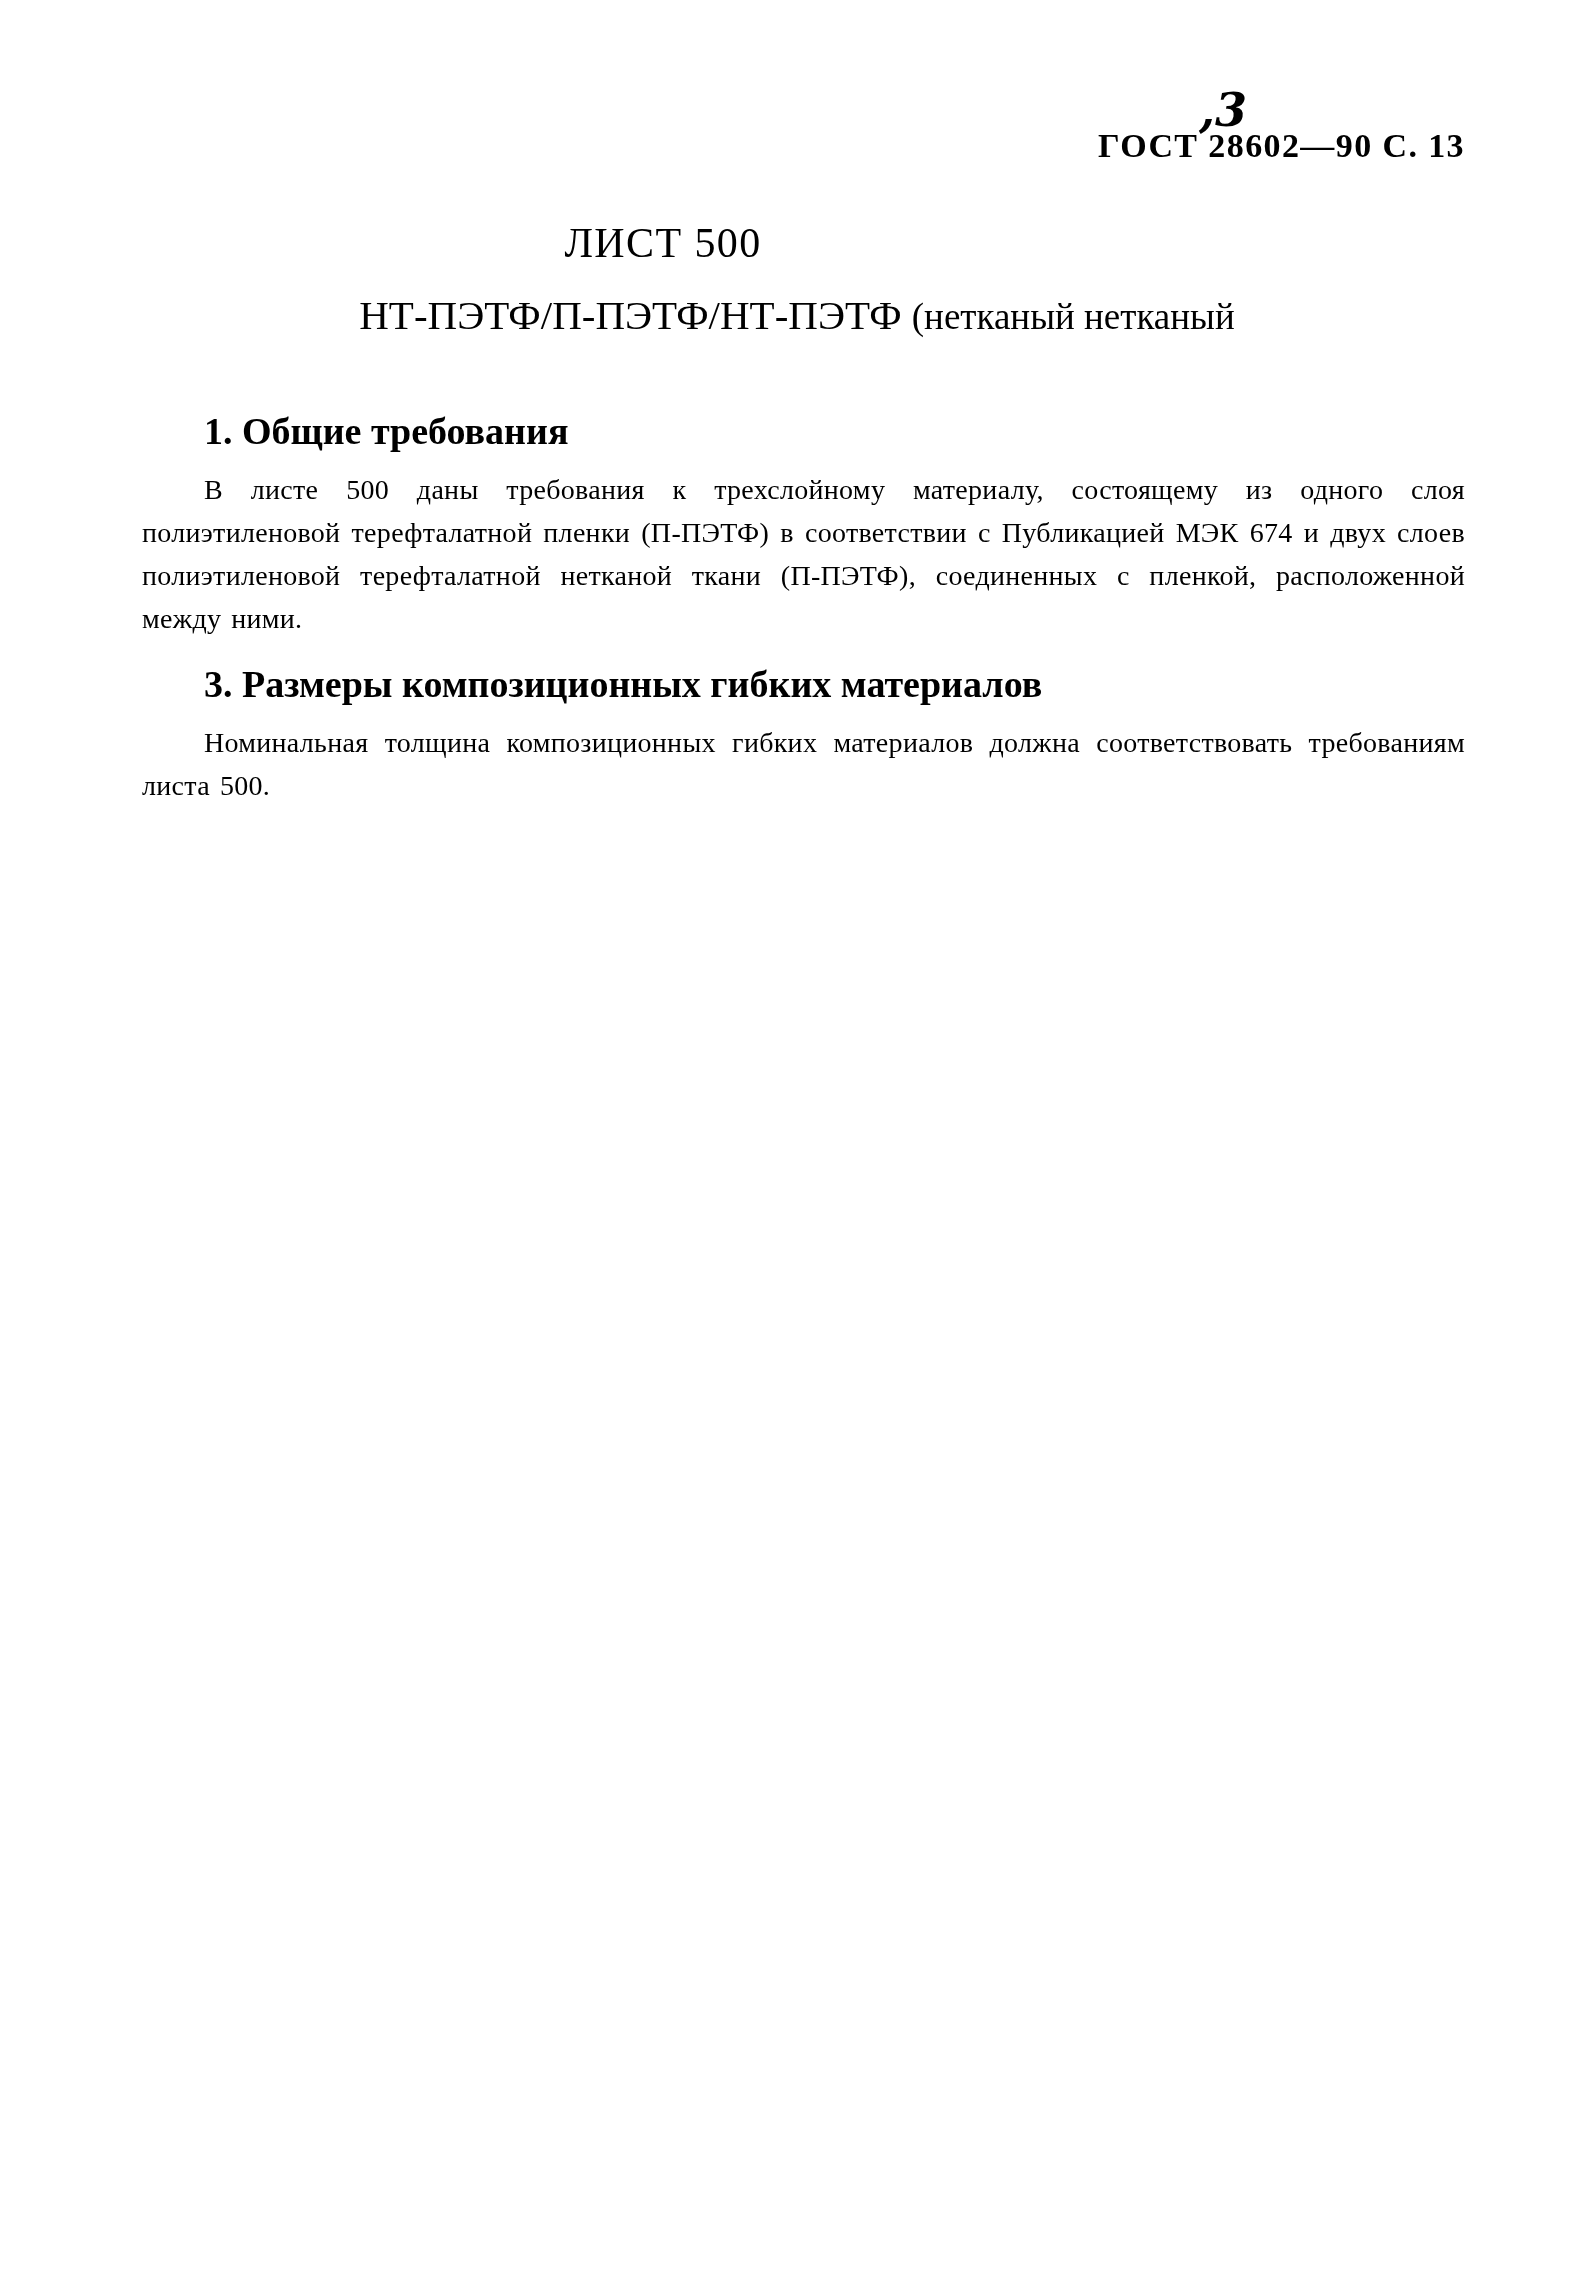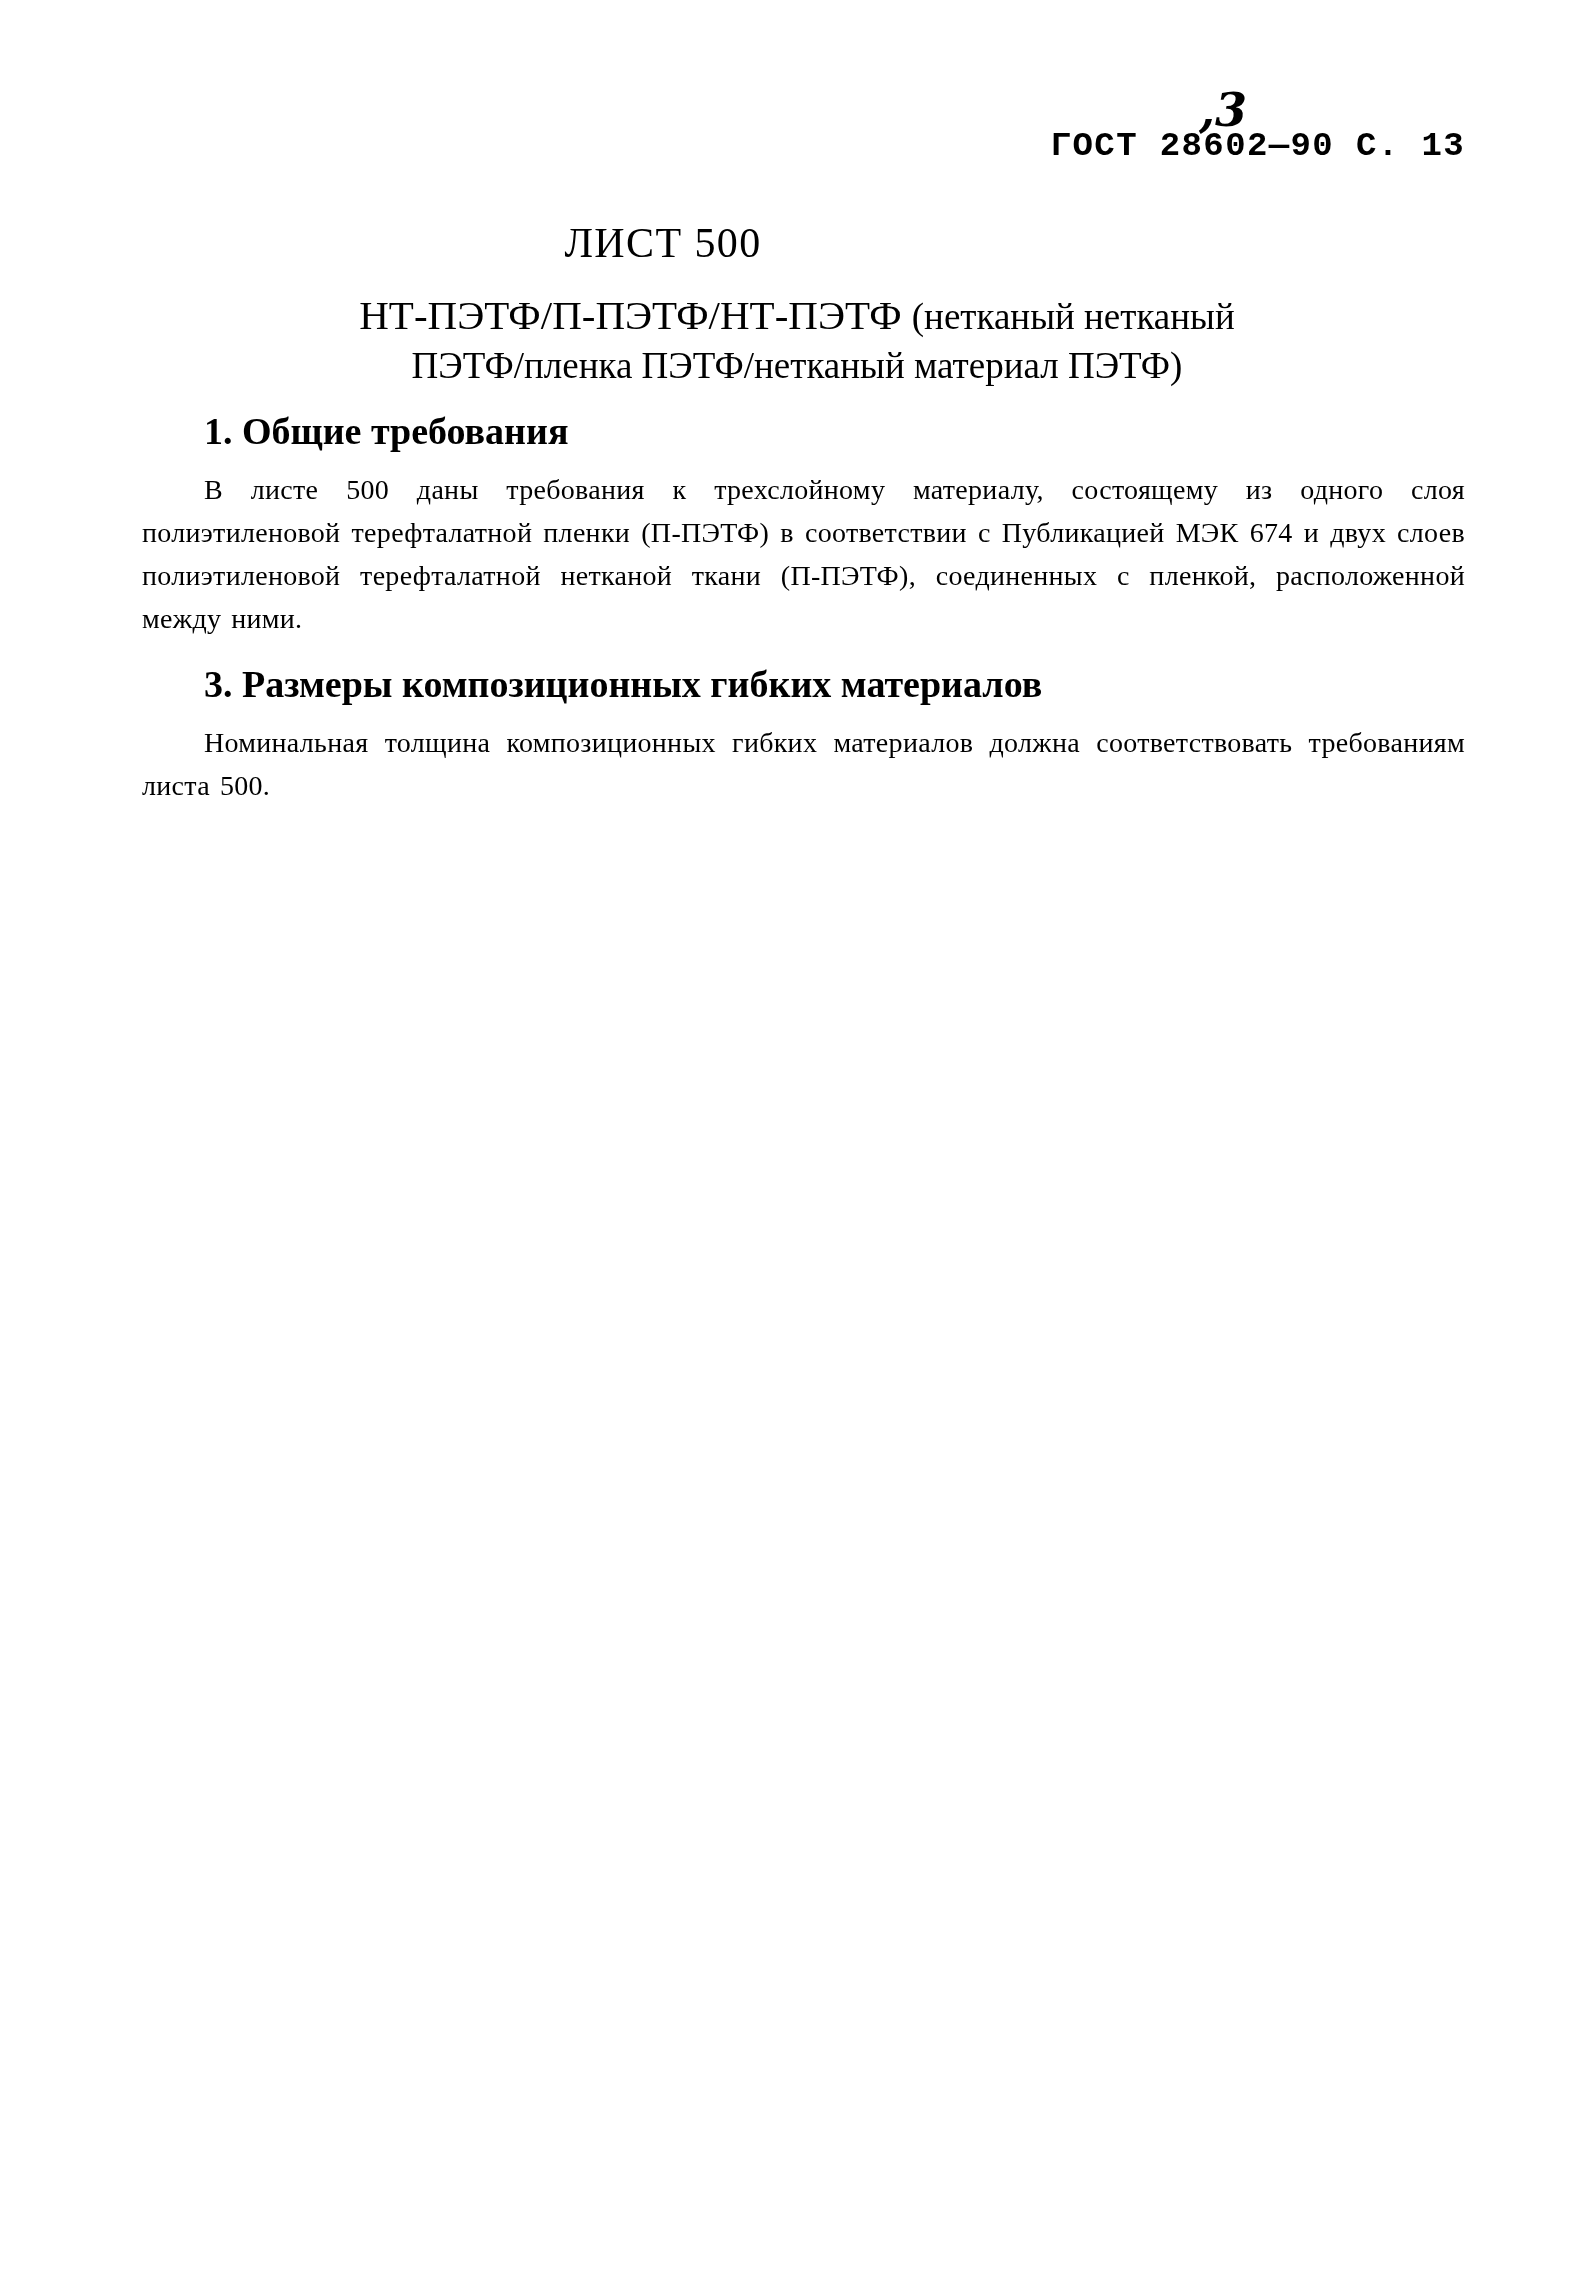--- a/index.html
+++ b/index.html
@@ -32,21 +32,21 @@
       font-family: "DejaVu Serif", serif;
     }
     .running-header {
       position: absolute;
       right: 129px;
       top: 129px;
       font-size: 34px;
       font-weight: bold;
       letter-spacing: 1.4px;
       line-height: 1;
-      font-family: Liberation Mono, monospace;
+      font-family: Liberation Serif, serif;
       white-space: nowrap;
     }
     .sheet-title {
       position: absolute;
       left: 0;
       width: 1326px;
       top: 222px;
       text-align: center;
       font-size: 42px;
       line-height: 1;
@@ -97,21 +97,20 @@
 
   <div class="running-header">ГОСТ 28602—90 С. 13</div>
 
   <div class="sheet-title">ЛИСТ 500</div>
 
   <div class="sheet-subtitle">
     <div>
       <span>НТ-ПЭТФ/П-ПЭТФ/НТ-ПЭТФ</span>
       <span class="paren">(нетканый нетканый</span>
     </div>
-    <div class="paren">ПЭТФ/пленка ПЭТФ/нетканый материал ПЭТФ)</div>
   </div>
 
   <div class="content">
 
     <section>
       <h2 class="section-heading">1. Общие требования</h2>
       <p class="section-body">В листе 500 даны требования к трехслойному материалу, состоящему из одного слоя полиэтиленовой терефталатной пленки (П-ПЭТФ) в соответствии с Публикацией МЭК 674 и двух слоев полиэтиленовой терефталатной нетканой ткани (П-ПЭТФ), соединенных с пленкой, расположенной между ними.</p>
     </section>
 
 

